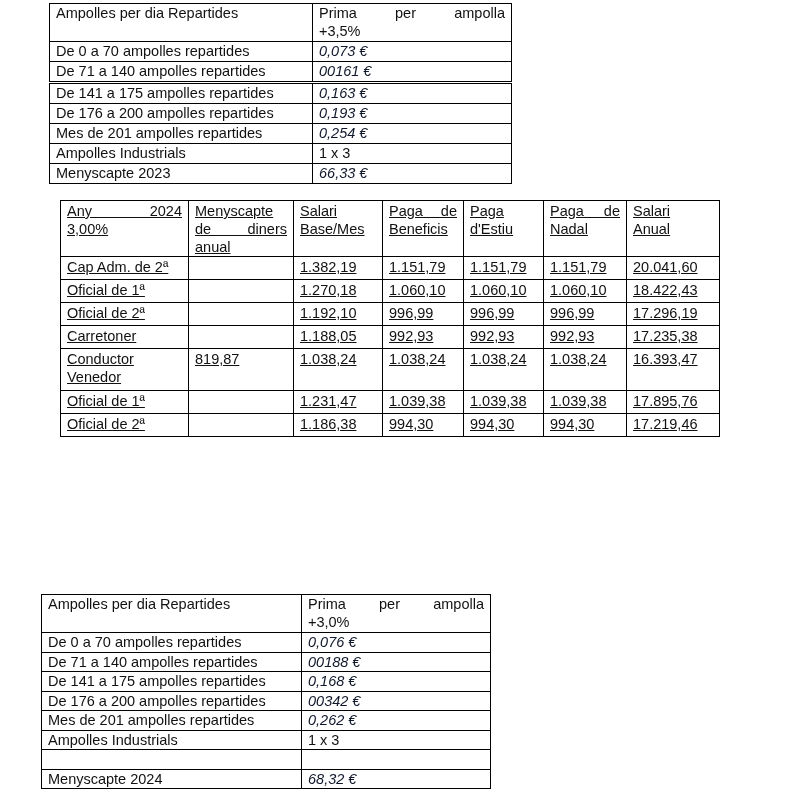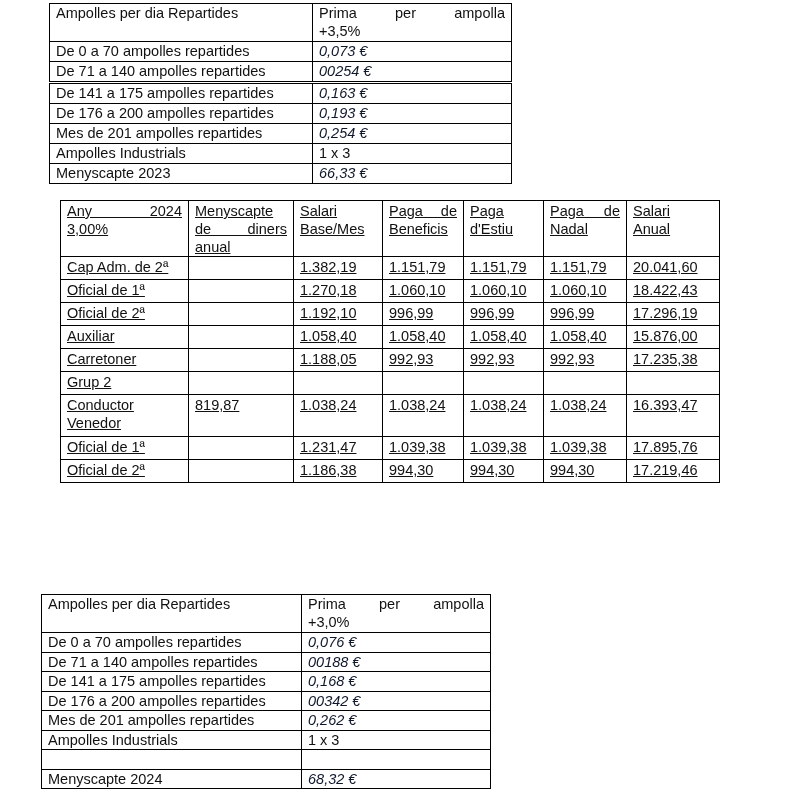--- a/index.html
+++ b/index.html
@@ -36,21 +36,21 @@
       <span class="hdrline just" style="display:block;text-align:justify;text-align-last:justify;">Prima per ampolla</span>
       <span class="hdrline">+3,5%</span>
     </td>
   </tr>
   <tr>
     <td>De 0 a 70 ampolles repartides</td>
     <td class="val">0,073 €</td>
   </tr>
   <tr class="dbl">
     <td>De 71 a 140 ampolles repartides</td>
-    <td class="val">00254 €</td>
+    <td class="val">00161 €</td>
   </tr>
   <tr>
     <td>De 141 a 175 ampolles repartides</td>
     <td class="val">0,163 €</td>
   </tr>
   <tr>
     <td>De 176 a 200 ampolles repartides</td>
     <td class="val">0,193 €</td>
   </tr>
   <tr>
@@ -133,45 +133,27 @@
       <tr>
         <td>Oficial de 2ª</td>
         <td></td>
         <td>1.192,10</td>
         <td>996,99</td>
         <td>996,99</td>
         <td>996,99</td>
         <td>17.296,19</td>
       </tr>
       <tr>
-        <td>Auxiliar</td>
-        <td></td>
-        <td>1.058,40</td>
-        <td>1.058,40</td>
-        <td>1.058,40</td>
-        <td>1.058,40</td>
-        <td>15.876,00</td>
-      </tr>
-      <tr>
         <td>Carretoner</td>
         <td></td>
         <td>1.188,05</td>
         <td>992,93</td>
         <td>992,93</td>
         <td>992,93</td>
         <td>17.235,38</td>
-      </tr>
-      <tr>
-        <td>Grup 2</td>
-        <td></td>
-        <td></td>
-        <td></td>
-        <td></td>
-        <td></td>
-        <td></td>
       </tr>
       <tr class="tall">
         <td>
           <span class="hdrline">Conductor</span>
           <span class="hdrline">Venedor</span>
         </td>
         <td>819,87</td>
         <td>1.038,24</td>
         <td>1.038,24</td>
         <td>1.038,24</td>

